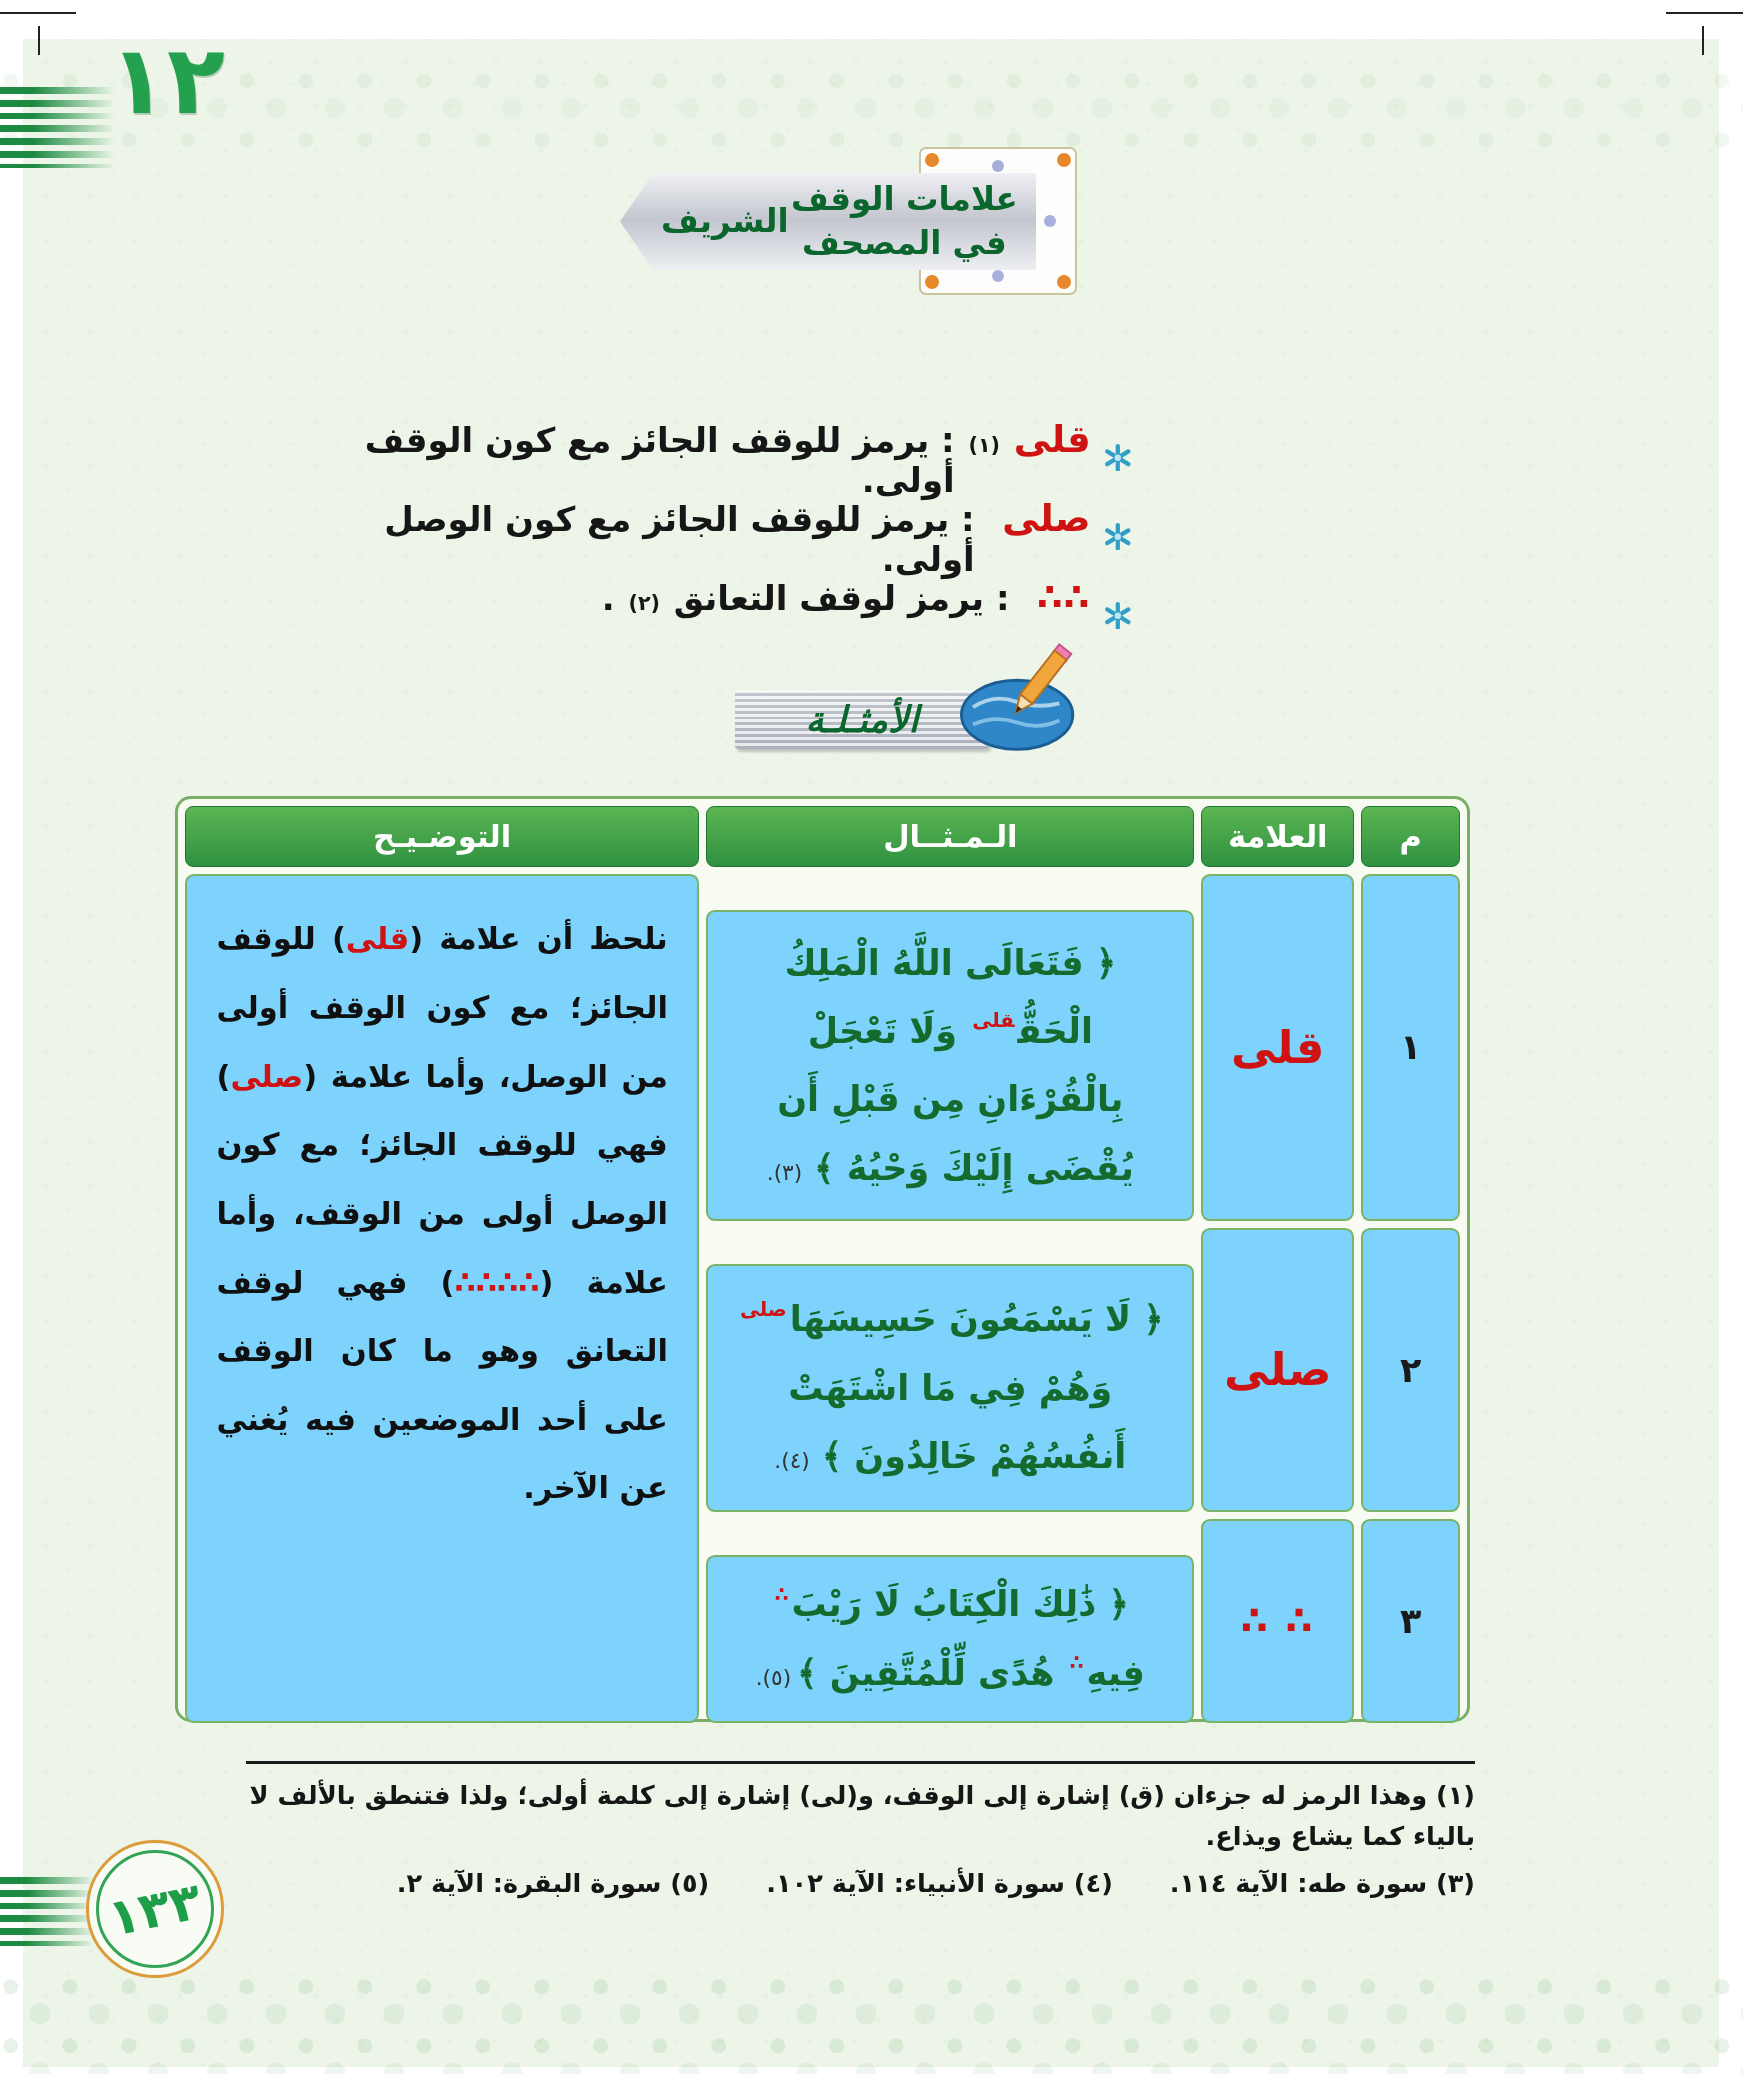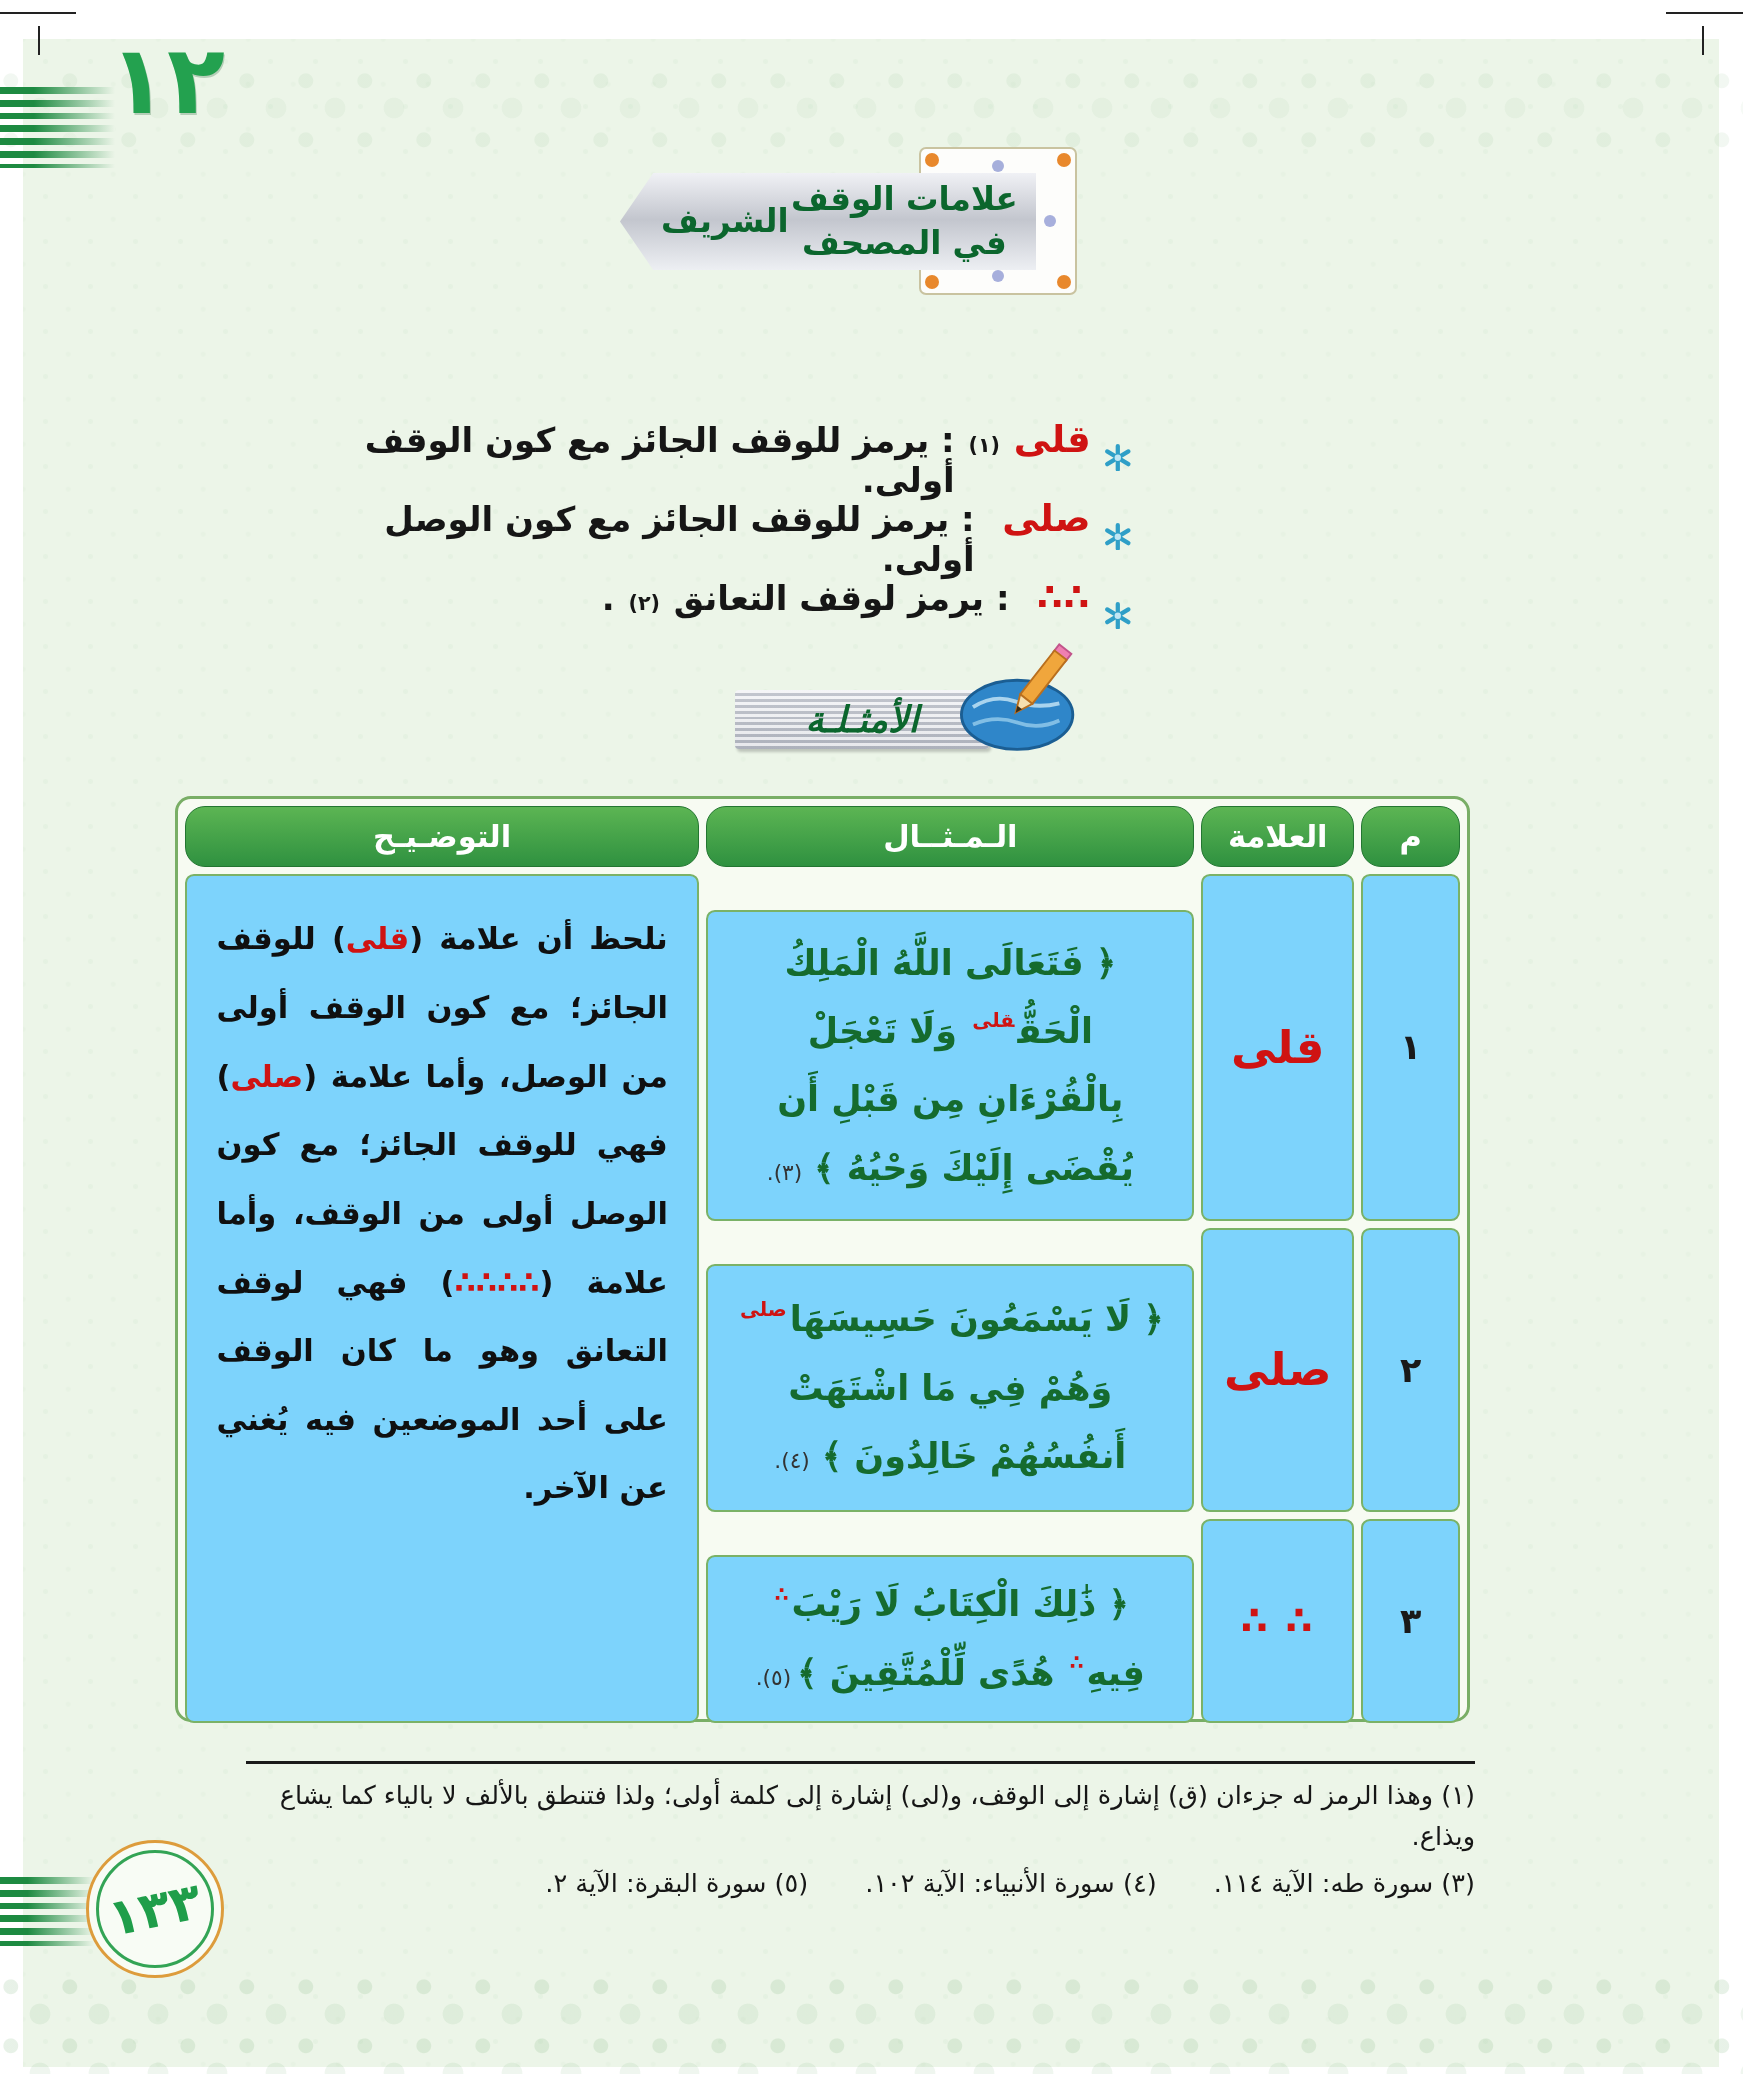--- a/index.html
+++ b/index.html
@@ -50,42 +50,42 @@
   .examples-ribbon { position:absolute; right:754px; top:690px; width:254px; height:59px;
     background-image:repeating-linear-gradient(180deg, rgba(255,255,255,.65) 0 3px, rgba(158,163,173,.45) 3px 5.9px), linear-gradient(#e2e4ea,#b9bdc7);
     border-radius:3.9px; box-shadow:2px 3px 3px rgba(0,0,0,.2);
     display:flex; align-items:center; justify-content:center;
     color:#0b662d; font-weight:bold; font-size:36px;font-style:italic; }
 
   .qtable { position:absolute; right:273px; top:796px; width:1295px; height:926px;
     display:grid; grid-template-columns:99px 153px 488px 1fr; grid-template-rows:61px 347px 284px 1fr;
     gap:6.9px; padding:6.9px; border:3px solid #79ae66; border-radius:15.8px; background:#f7fbf2; }
   .th { background:linear-gradient(#5cb553,#2f9140); color:#fff; font-weight:bold; font-size:30.5px;
-    border-radius:20px; display:flex; align-items:center; justify-content:center; border:1px solid #237631; }
+    border-radius:8px; display:flex; align-items:center; justify-content:center; border:1px solid #237631; }
   .cell { background:#7dd3fc; border:2px solid #7ab267; border-radius:8.9px; }
   .c-num { display:flex; align-items:center; justify-content:center; font-size:35px; font-weight:bold; color:#1a1a1a; }
   .c-mark { display:flex; align-items:center; justify-content:center; color:#cf1312; font-weight:bold; font-size:45px; }
   .c-mark.dots { font-size:39px; letter-spacing:2px; }
   .c-verse { display:flex; align-items:center; justify-content:center; text-align:center; padding:13.8px 25.6px;
     color:#156b2e; font-weight:bold; font-size:35px; line-height:1.95;margin-top:36px; }
   .mini-mark { font-size:19.7px; color:#cf1312; font-weight:bold; vertical-align:15.8px; margin:0 3px; }
   .ref { font-size:21.7px; color:#333; font-weight:normal; vertical-align:baseline; margin-right:5.9px; }
   .c-exp { padding:29.6px 29.6px; font-size:30.5px; line-height:2.25; color:#101010; font-weight:bold; text-align:justify; }
   .red { color:#cf1312; font-weight:bold; }
   .red.dots { letter-spacing:2px; }
 
   
   .h-num{grid-column:1;grid-row:1}.h-mark{grid-column:2;grid-row:1}.h-ex{grid-column:3;grid-row:1}.h-exp{grid-column:4;grid-row:1}
   .r1c1{grid-column:1;grid-row:2}.r2c1{grid-column:1;grid-row:3}.r3c1{grid-column:1;grid-row:4}
   .r1c2{grid-column:2;grid-row:2}.r2c2{grid-column:2;grid-row:3}.r3c2{grid-column:2;grid-row:4}
   .r1c3{grid-column:3;grid-row:2}.r2c3{grid-column:3;grid-row:3}.r3c3{grid-column:3;grid-row:4}
   .exp-cell{grid-column:4;grid-row:2/span 3}
 
   .fn-divider { position:absolute; right:268px; top:1761px; width:1229px; height:3px; background:#1a1a1a; }
-  .footnotes { position:absolute; right:268px; top:1775px; width:1229px; font-size:25.6px; line-height:1.6; color:#161616; font-weight:400; }
+  .footnotes { position:absolute; right:268px; top:1775px; width:1229px; font-size:25.6px; line-height:1.6; color:#161616; font-weight:700; }
   .fn-line { margin-bottom:3.9px; }
   .fn-row { display:flex; gap:57px; margin-top:5.9px; }
 
   .page-badge { position:absolute; left:87px; top:1840px; width:138px; height:138px; border-radius:50%;
     background:#f8fcf5; border:3.9px solid #dd9c3c; display:flex; align-items:center; justify-content:center; z-index:2; }
   .page-badge::before { content:""; position:absolute; inset:6.9px; border:3px solid #33a455; border-radius:50%; }
   .page-badge .num { font-size:51px; font-weight:bold; color:#1f9e4a; transform:rotate(-12deg); }
 </style>
 </head>
 <body>

